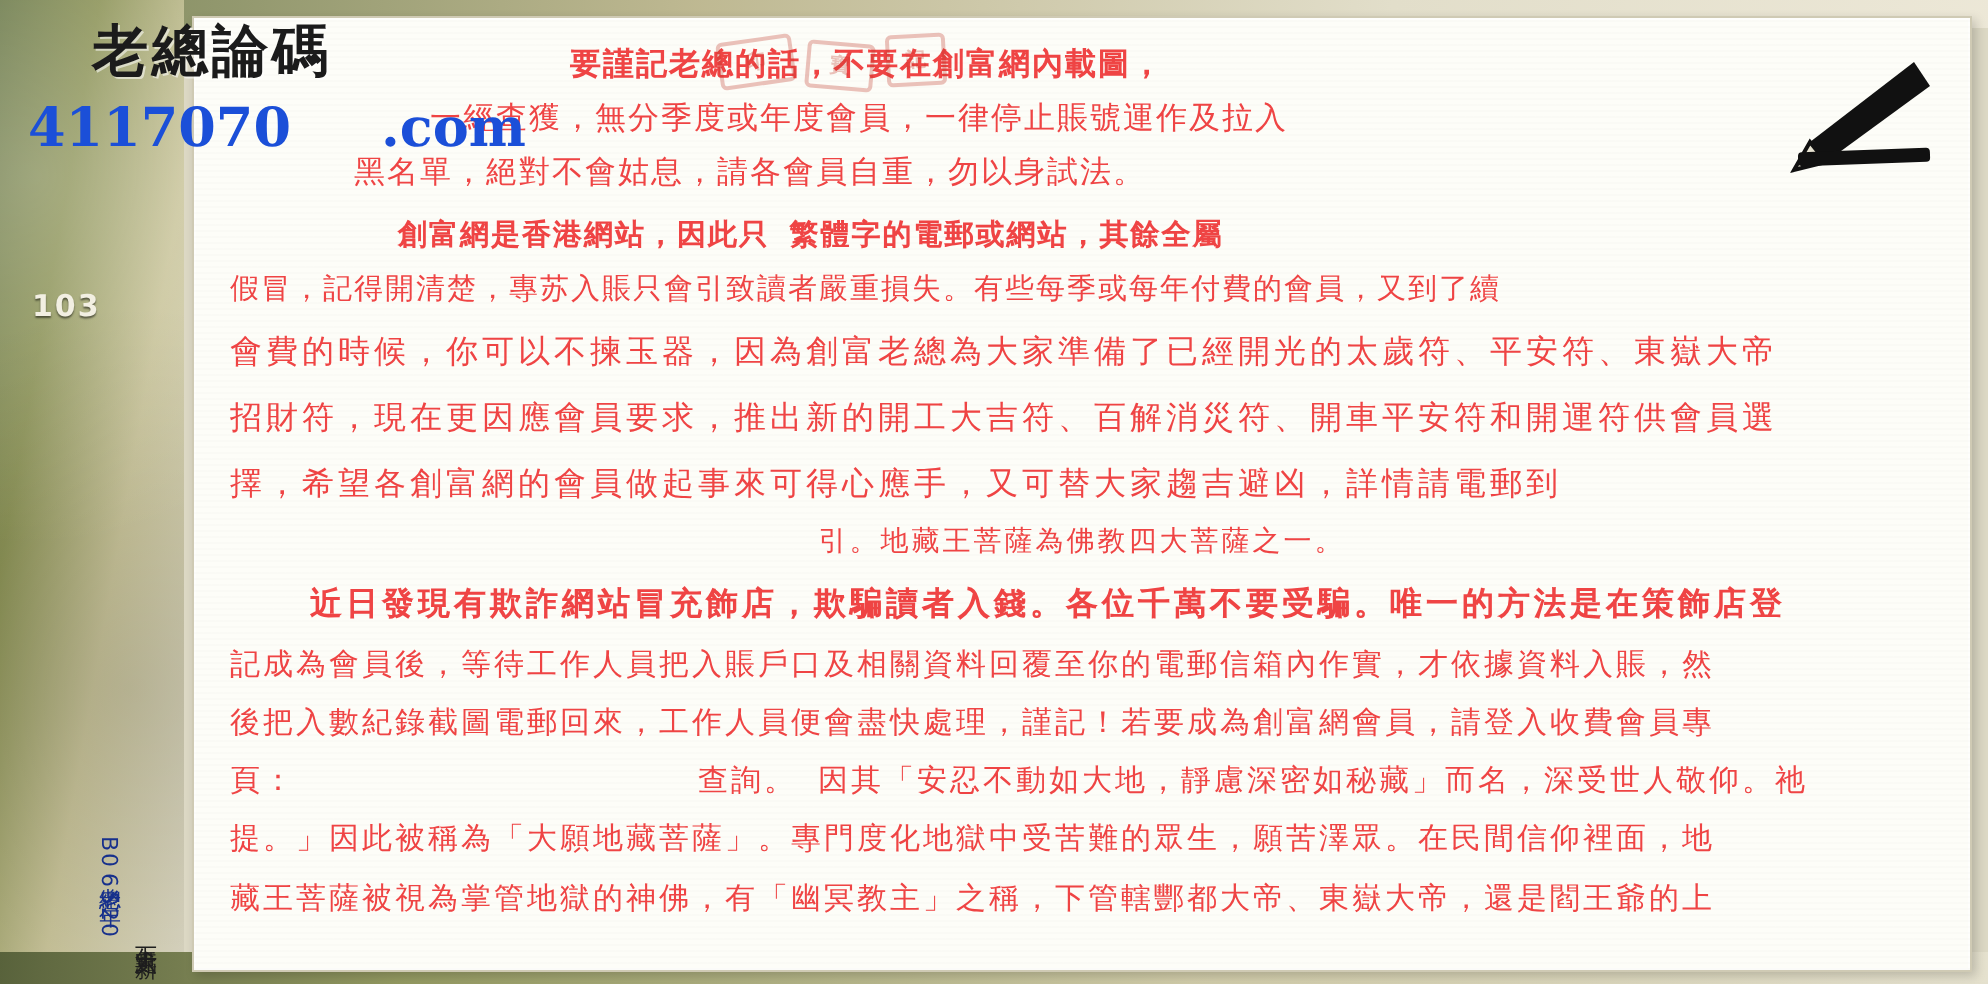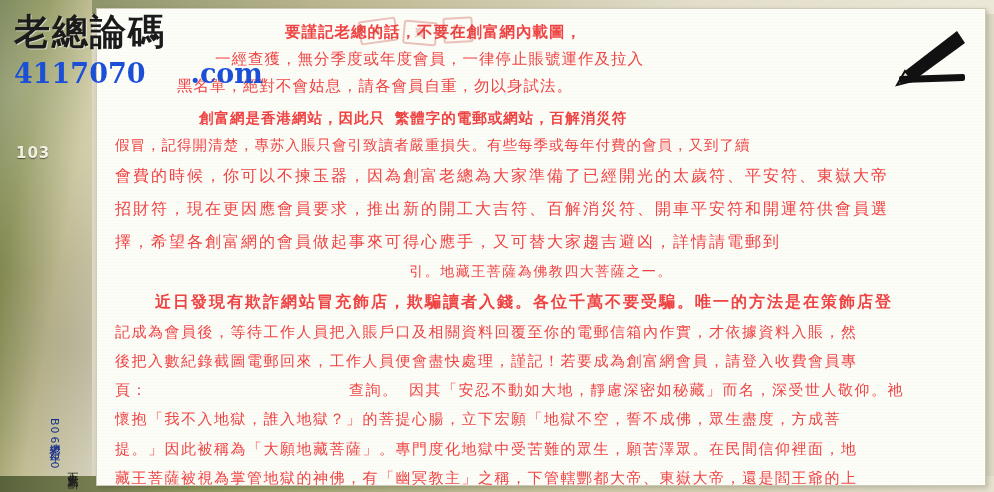--- a/index.html
+++ b/index.html
@@ -37,25 +37,26 @@
     background:linear-gradient(90deg,#4f5a34,#8b9256 20%, #cfcaa6 60%, #e6e2cf);
     opacity:.9;
   }
 
   
   .masthead{
     position:absolute;left:14px;top:14px;width:190px;height:110px;
     z-index:6;
   }
   .brand-title{
-    font-family:Liberation Serif, serif;
-    font-weight:bold;font-size:36px;color:#1b1b1b;
+    font-family:Liberation Mono, monospace;
+    font-weight:bold;font-size:28px;color:#1b1b1b;
     letter-spacing:2px;line-height:1.05;
     text-shadow:1px 1px 0 rgba(255,255,255,.55);
     white-space:nowrap;
+    margin-left:32px;
   }
   .brand-sub{
     margin-top:6px;
     font-family:"DejaVu Serif","Liberation Serif",serif;
     font-weight:bold;font-size:27px;color:#1b4fd8;
     letter-spacing:0px;white-space:nowrap;
   }
   .brand-sub .dom{color:#1b4fd8;margin-left:45px;}
 
   .page-number{
@@ -168,37 +169,36 @@
     <div class="seal s1">印</div>
     <div class="seal s2">寶</div>
     <div class="seal s3">記</div>
 
     <div class="sheet-inner">
 
       <p class="para p-lead bold">要謹記老總的話，不要在創富網內載圖，</p>
       <p class="para p-lead2">一經查獲，無分季度或年度會員，一律停止賬號運作及拉入</p>
       <p class="para p-lead3">黑名單，絕對不會姑息，請各會員自重，勿以身試法。</p>
 
-      <p class="para p-head bold">創富網是香港網站，因此只                                  繁體字的電郵或網站，百解消災符</p>
+      <p class="para p-head bold">創富網是香港網站，因此只                                  繁體字的電郵或網站，其餘全屬</p>
       <p class="para p-body">假冒，記得開清楚，專苏入賬只會引致讀者嚴重損失。有些每季或每年付費的會員，又到了續</p>
       <p class="para p-big">會費的時候，你可以不揀玉器，因為創富老總為大家準備了已經開光的太歲符、平安符、東嶽大帝</p>
       <p class="para p-big">招財符，現在更因應會員要求，推出新的開工大吉符、百解消災符、開車平安符和開運符供會員選</p>
       <p class="para p-big">擇，希望各創富網的會員做起事來可得心應手，又可替大家趨吉避凶，詳情請電郵到</p>
       <p class="para p-note">引。地藏王菩薩為佛教四大菩薩之一。</p>
 
       <p class="para p-big indent bold">近日發現有欺詐網站冒充飾店，欺騙讀者入錢。各位千萬不要受騙。唯一的方法是在策飾店登</p>
       <p class="para p-mid">記成為會員後，等待工作人員把入賬戶口及相關資料回覆至你的電郵信箱內作實，才依據資料入賬，然</p>
       <p class="para p-mid">後把入數紀錄截圖電郵回來，工作人員便會盡快處理，謹記！若要成為創富網會員，請登入收費會員專</p>
 
       <p class="para p-mid">
         <span>頁：</span>
         <span style="display:inline-block;width:180px"></span>
         <span>查詢。</span>
         <span>因其「安忍不動如大地，靜慮深密如秘藏」而名，深受世人敬仰。祂</span>
       </p>
 
-      <p class="para p-mid">懷抱「我不入地獄，誰入地獄？」的菩提心腸，立下宏願「地獄不空，誓不成佛，眾生盡度，方成菩</p>
       <p class="para p-mid">提。」因此被稱為「大願地藏菩薩」。專門度化地獄中受苦難的眾生，願苦澤眾。在民間信仰裡面，地</p>
       <p class="para p-mid">藏王菩薩被視為掌管地獄的神佛，有「幽冥教主」之稱，下管轄酆都大帝、東嶽大帝，還是閻王爺的上</p>
 
     </div>
   </div>
 </div>
 
 </body></html>

